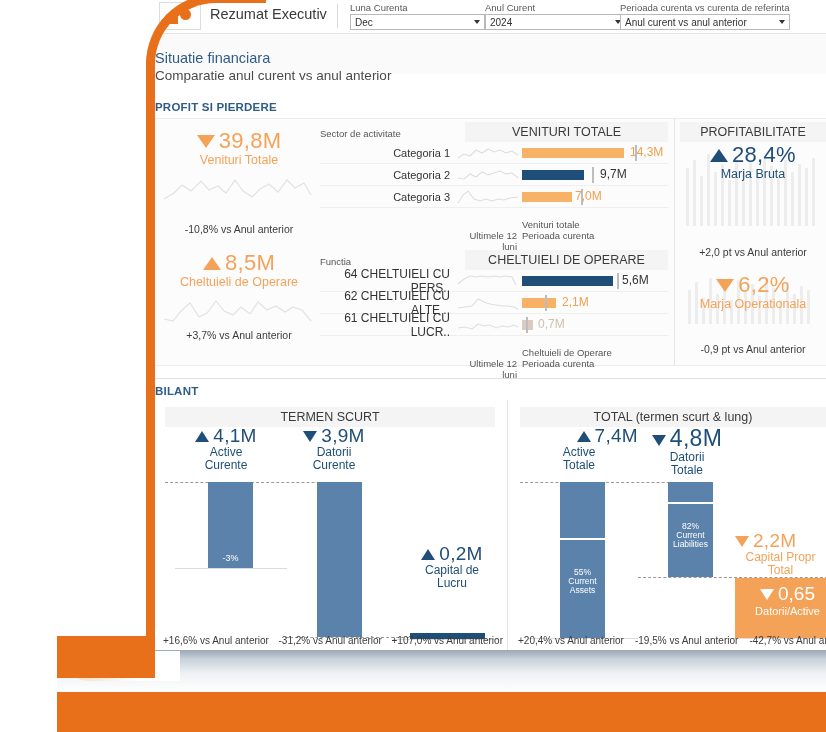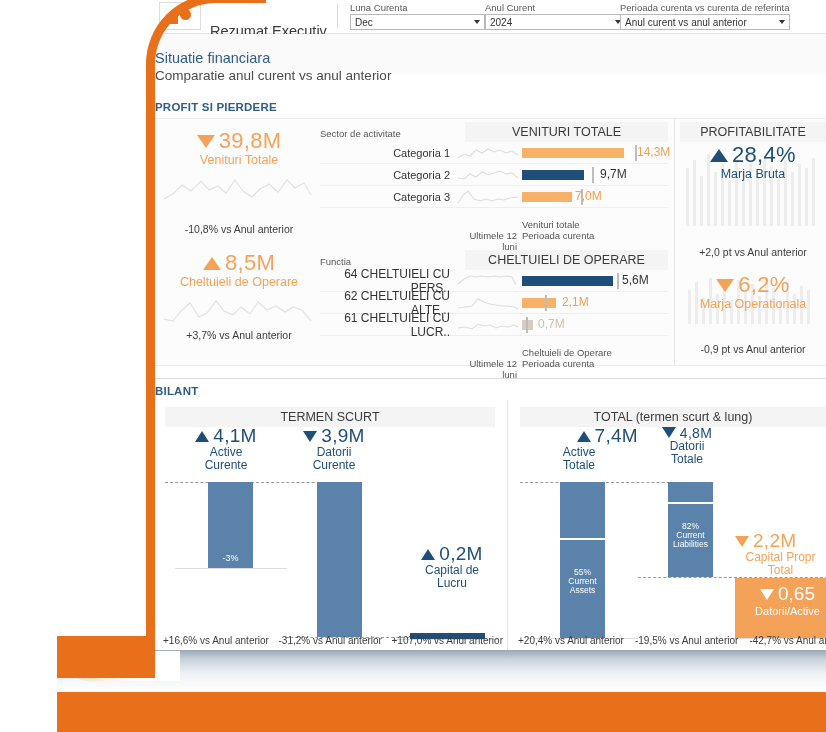--- a/index.html
+++ b/index.html
@@ -61,21 +61,21 @@
   .logo-box {
     position: absolute; left: 4px; top: 2px;
     width: 42px; height: 28px;
     border: 1px solid #dcdcdc; background: #fff;
     display: flex; align-items: center; justify-content: center;
   }
   .logo-sq { width: 9px; height: 9px; background: #E8701A; position: relative; top: 3px; }
   .logo-ci { width: 11px; height: 11px; border-radius: 50%; background: #E8701A; margin-left: 2px; position: relative; top: -2px; }
   .app-title {
     position: absolute; left: 55px; top: 6px;
-    font-size: 14.5px; color: #3a3a3a; margin-top: 17px;
+    font-size: 14.5px; color: #3a3a3a;
   }
   .title-div {
     position: absolute; left: 182px; top: 4px;
     width: 1px; height: 24px; background: #d8d8d8;
   }
   .filter { position: absolute; top: 2px; }
   .filter .flabel { font-size: 9.5px; color: #5a5a5a; display:block; margin-bottom:1px; }
   .filter .fsel {
     border: 1px solid #b9b9b9; background: #fff; height: 16px;
     font-size: 10px; color: #333; padding: 0 14px 0 4px;
@@ -228,21 +228,21 @@
       <div class="bc-row">
         <div class="bc-cat" style="width:136px;">Categoria 1</div>
         <div class="bc-spark" style="width:66px;">
           <svg class="spark" width="66" height="20">
               <polyline points="2,15 8,11 14,13 20,7 26,10 32,6 38,9 44,7 50,10 56,8 62,12" fill="none" stroke="#dedede" stroke-width="1.1"></polyline>
             </svg>
         </div>
         <div class="bc-barwrap">
           <div class="bc-bar" style="width:102px;background:#F7B267;"></div>
           <div class="bc-ref" style="left:113px;"></div>
-          <div class="bc-val" style="left:115px;color:#F0A050;text-align:center;">14,3M</div>
+          <div class="bc-val" style="left:108px;color:#F0A050;text-align:center;">14,3M</div>
         </div>
       </div>
 
       <div class="bc-row">
         <div class="bc-cat" style="width:136px;">Categoria 2</div>
         <div class="bc-spark" style="width:66px;">
           <svg class="spark" width="66" height="20">
               <polyline points="2,13 8,14 14,9 20,12 26,7 32,10 38,8 44,6 50,9 56,8 62,13" fill="none" stroke="#dedede" stroke-width="1.1"></polyline>
             </svg>
         </div>
@@ -474,21 +474,21 @@
       <div class="kpi" style="position:absolute;left:0px;top:0px;width:118px;">
         <div class="kpi-val navy" style="font-size:19px;text-align:right;">
           <span class="arrow up" style="border-left-width:7px;border-right-width:7px;border-bottom-width:11px;"></span><span>7,4M</span>
         </div>
         <div class="kpi-lbl navy" style="font-size:12px;line-height:1.12;">
           <div>Active</div>
           <div>Totale</div>
         </div>
       </div>
       <div class="kpi" style="position:absolute;left:108px;top:0px;width:118px;">
-        <div class="kpi-val navy" style="font-size:14px;">
+        <div class="kpi-val navy" style="font-size:23px;">
           <span class="arrow down" style="border-left-width:7px;border-right-width:7px;border-top-width:11px;"></span><span>4,8M</span>
         </div>
         <div class="kpi-lbl navy" style="font-size:12px;line-height:1.12;">
           <div>Datorii</div>
           <div>Totale</div>
         </div>
       </div>
       <div class="kpi" style="position:absolute;left:215px;top:105px;width:105px;text-align:left;">
         <div class="kpi-val orange" style="font-size:19px;">
           <span class="arrow down" style="border-left-width:7px;border-right-width:7px;border-top-width:11px;"></span><span>2,2M</span>

